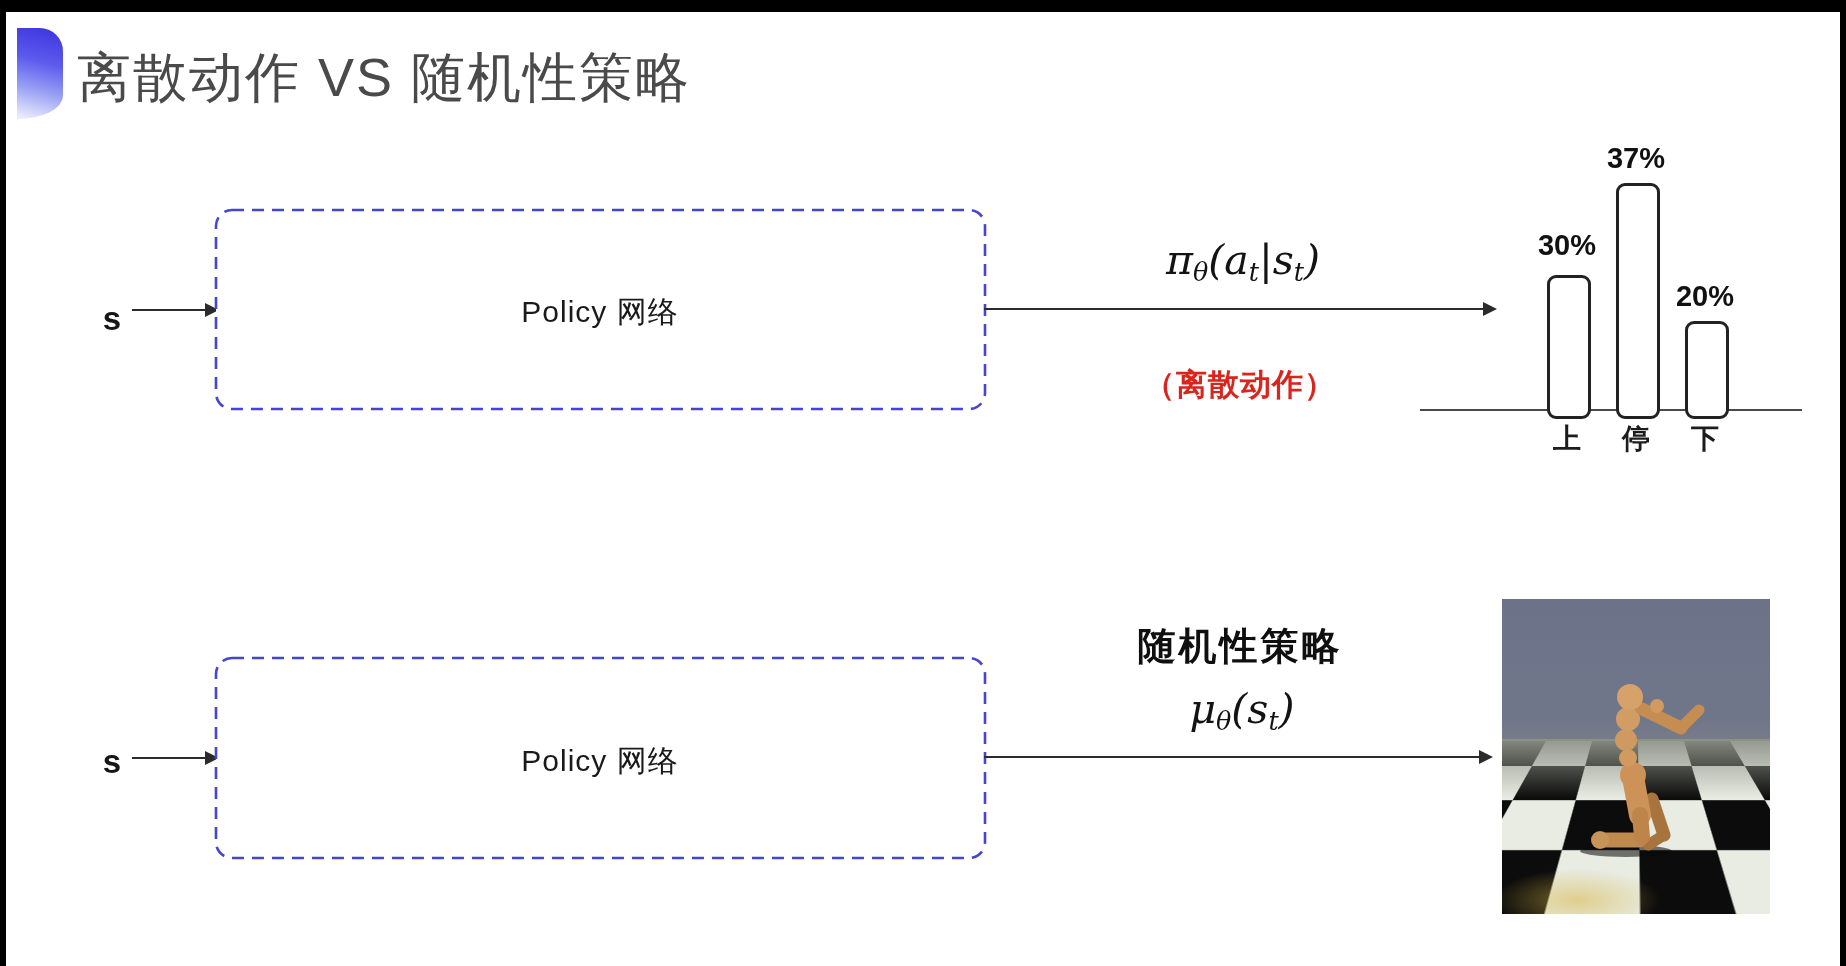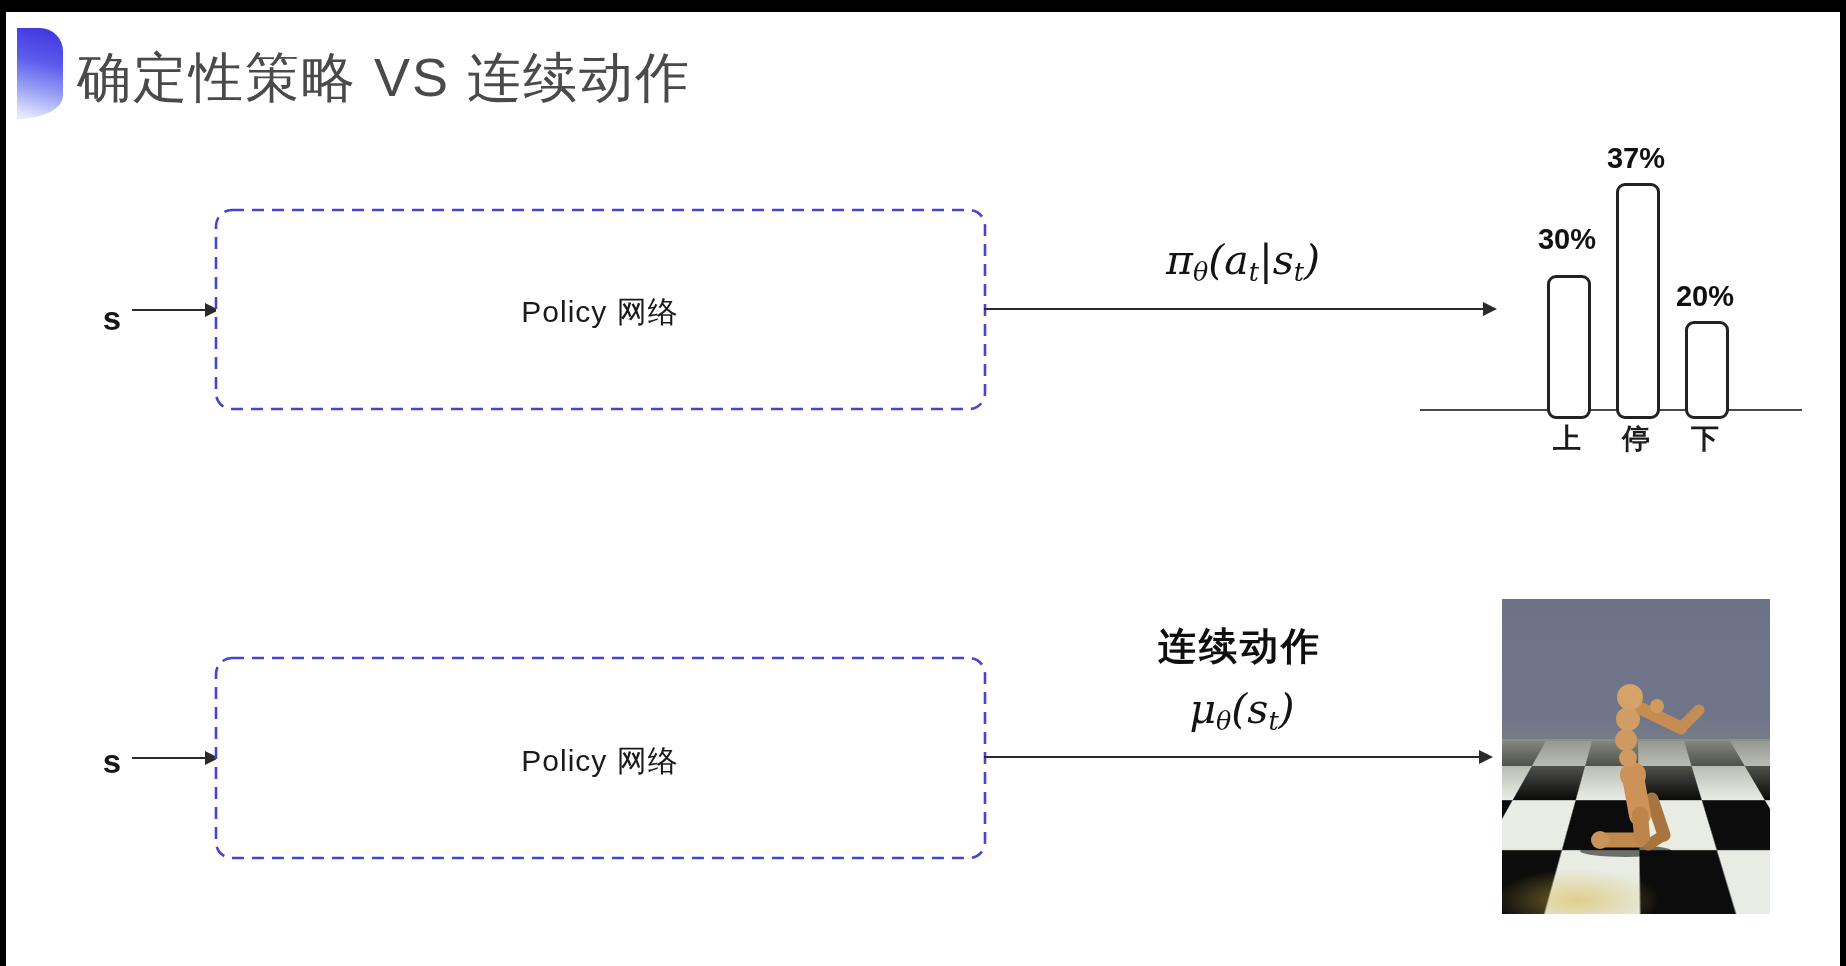--- a/index.html
+++ b/index.html
@@ -88,61 +88,62 @@
     background:radial-gradient(ellipse 120px 45px at 28% 92%,rgba(216,182,70,0.55),rgba(216,182,70,0) 70%);
   }
   .bot-svg{position:absolute;left:0;top:0;}
 </style>
 </head>
 <body>
 
 <div class="slide">
 
   <div class="title-ball"></div>
-  <div class="page-title">确定性策略 VS 连续动作</div>
+  <div class="page-title">离散动作 VS 随机性策略</div>
 
   <div class="s-label" style="left:76px;top:288px">s</div>
   <div class="arrow" style="left:126px;top:297px;width:74px"></div>
 
   <svg class="pbox" style="left:208px;top:196px" width="774" height="204">
     <rect x="2" y="2" width="769" height="199" rx="16" fill="#ffffff" stroke="#4545d0" stroke-width="2.6" stroke-dasharray="12 8"></rect>
   </svg>
   <div class="pbox-label" style="left:210px;top:280px">Policy 网络</div>
 
   <div class="arrow" style="left:978px;top:296px;width:500px"></div>
 
   <div class="formula" style="left:1077px;top:224px"><span>π</span><span class="sub">θ</span><span>(</span><span>a</span><span class="sub">t</span><span>|</span><span>s</span><span class="sub">t</span><span>)</span></div>
+  <div class="annotation" style="left:1054px;top:352px">（离散动作）</div>
 
   <div class="chart">
     <div class="baseline"></div>
 
     <div class="bar" style="left: 127px; height: 138px;"></div>
     <div class="bar" style="left: 196px; height: 230px;"></div>
     <div class="bar" style="left: 265px; height: 92px;"></div>
 
-    <div class="pct" style="left: 97px; bottom: 206px;">30%</div>
+    <div class="pct" style="left: 97px; bottom: 200px;">30%</div>
     <div class="pct" style="left: 166px; bottom: 287px;">37%</div>
     <div class="pct" style="left: 235px; bottom: 149px;">20%</div>
 
     <div class="cat" style="left:117px">上</div>
     <div class="cat" style="left:186px">停</div>
     <div class="cat" style="left:255px">下</div>
   </div>
 
   <div class="s-label" style="left:76px;top:731px">s</div>
   <div class="arrow" style="left:126px;top:745px;width:74px"></div>
 
   <svg class="pbox" style="left:208px;top:644px" width="774" height="205">
     <rect x="2" y="2" width="769" height="200" rx="16" fill="#ffffff" stroke="#4545d0" stroke-width="2.6" stroke-dasharray="12 8"></rect>
   </svg>
   <div class="pbox-label" style="left:210px;top:729px">Policy 网络</div>
 
   <div class="arrow" style="left:978px;top:744px;width:496px"></div>
 
-  <div class="policy-type" style="left:1074px;top:609px">连续动作</div>
+  <div class="policy-type" style="left:1074px;top:609px">随机性策略</div>
   <div class="formula" style="left:1076px;top:673px"><span>μ</span><span class="sub">θ</span><span>(</span><span>s</span><span class="sub">t</span><span>)</span></div>
 
   <div class="robot">
     <div class="floor-plane"></div>
     <div class="floor-haze"></div>
     <div class="floor-glow"></div>
     <svg class="bot-svg" width="268" height="315" viewBox="0 0 268 315">
 
       <ellipse cx="124" cy="252" rx="46" ry="6" fill="rgba(10,10,10,0.55)"></ellipse>
 

